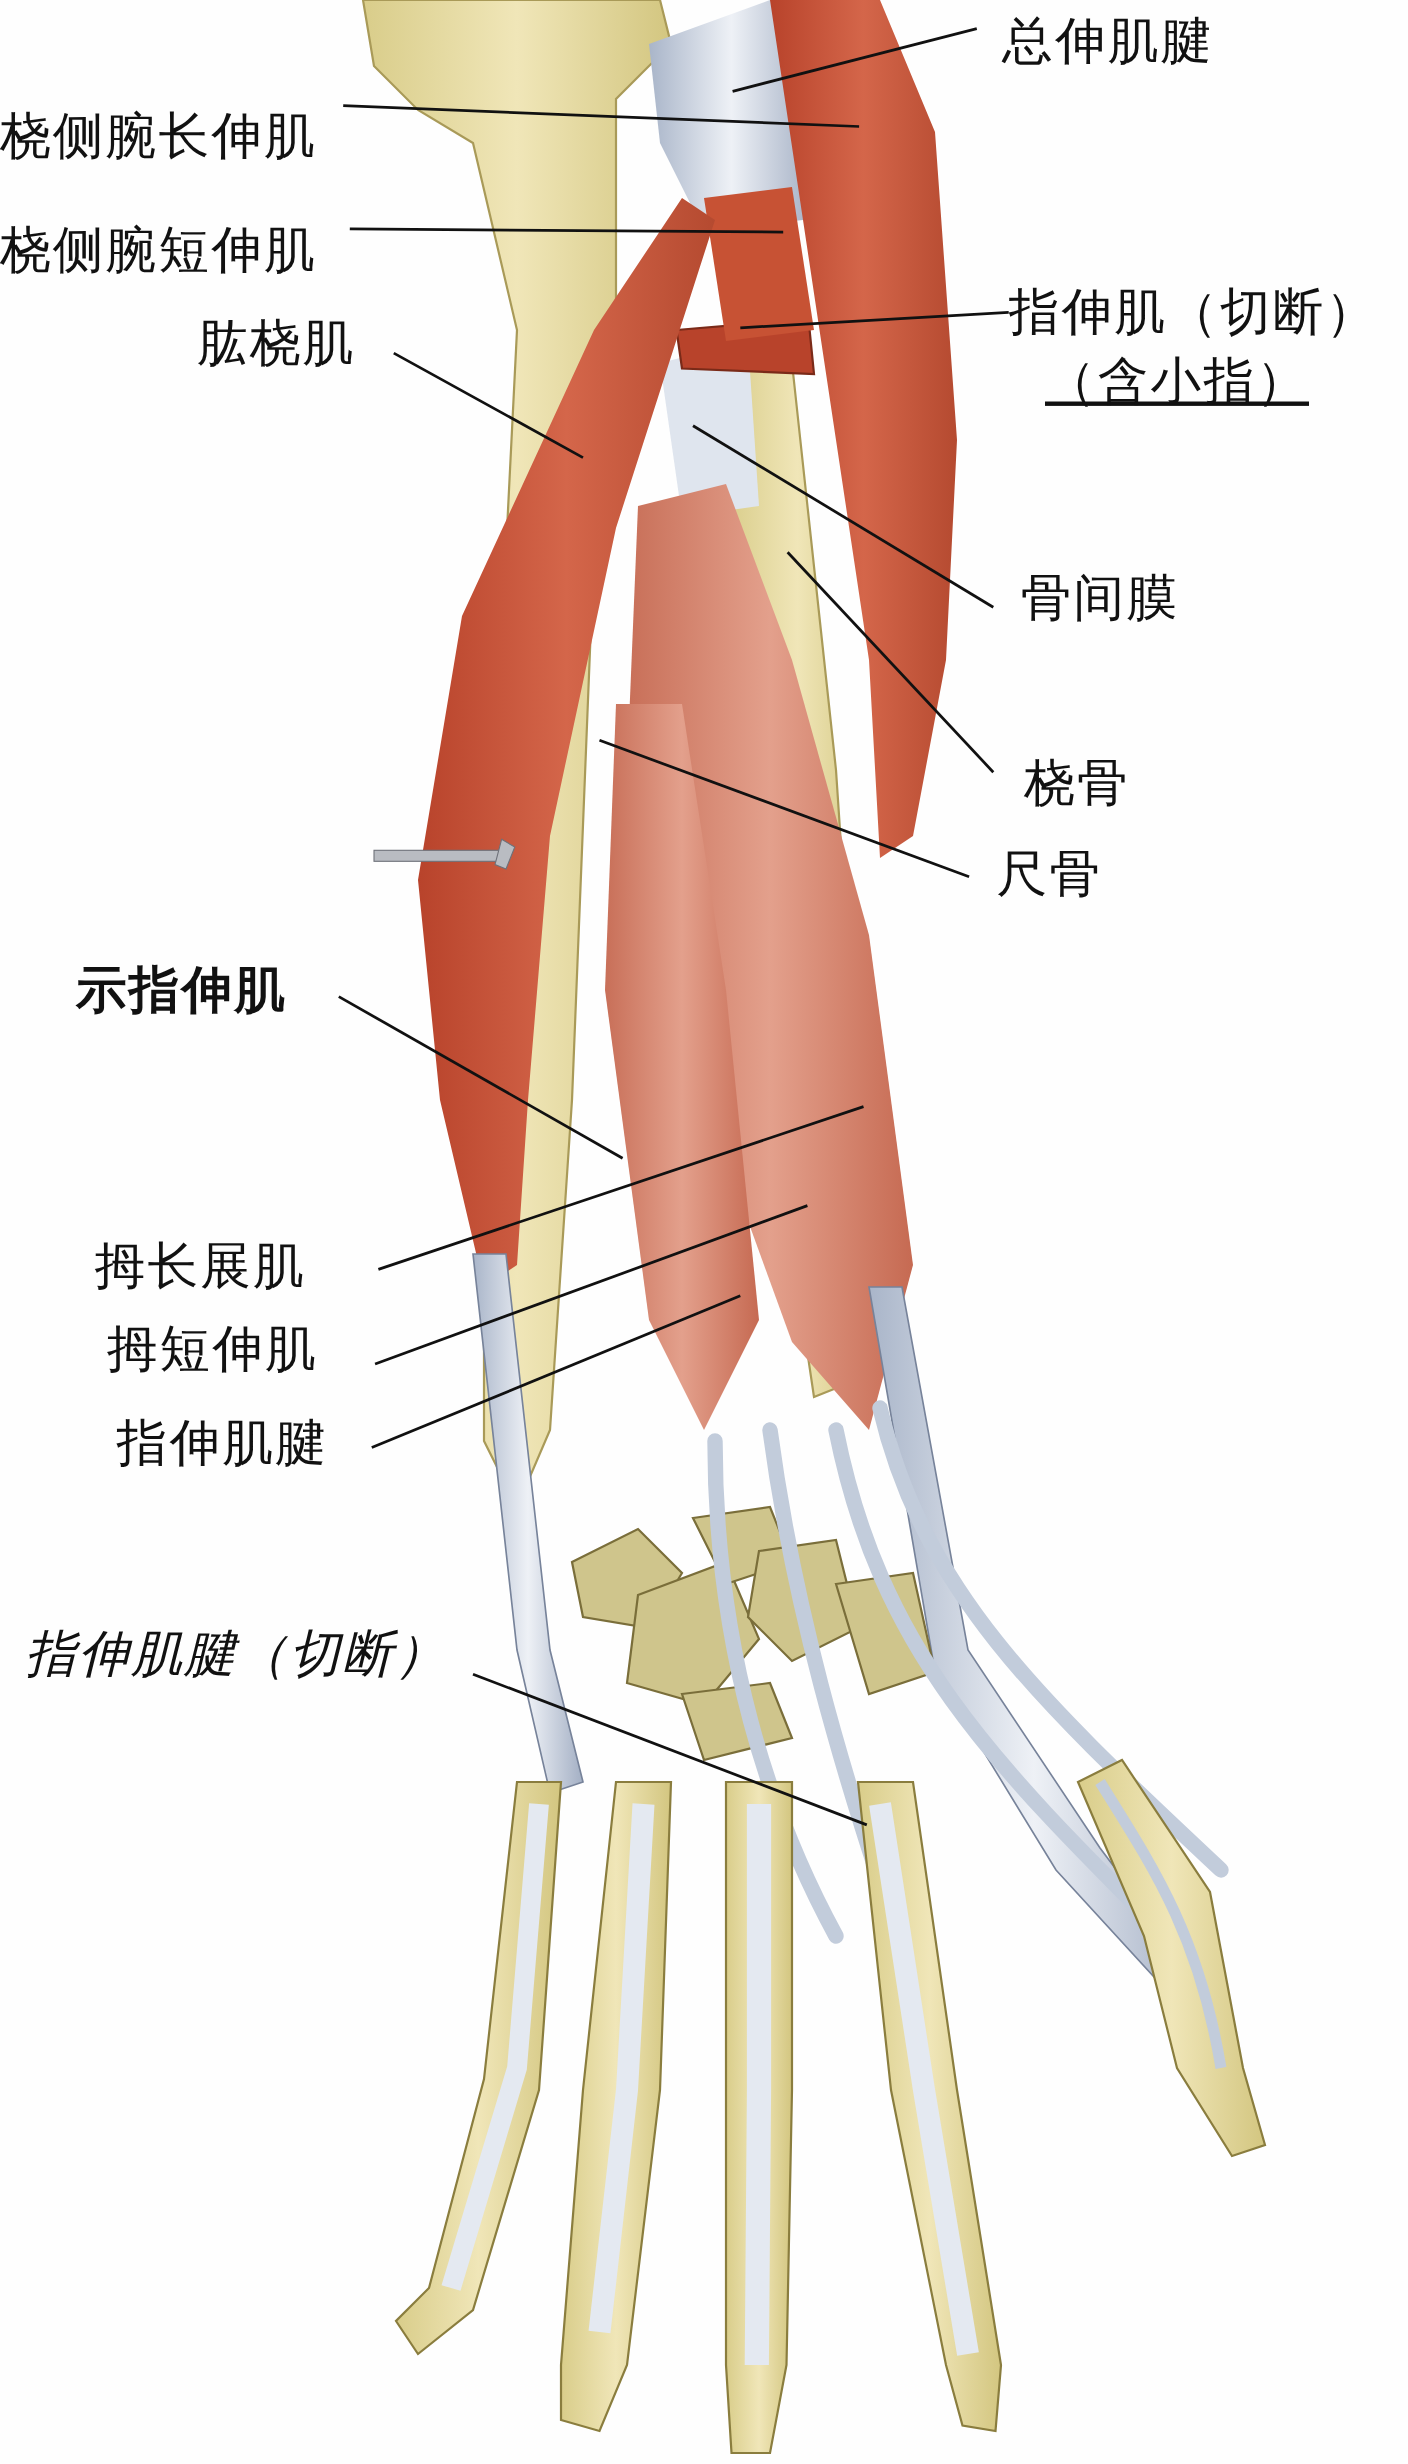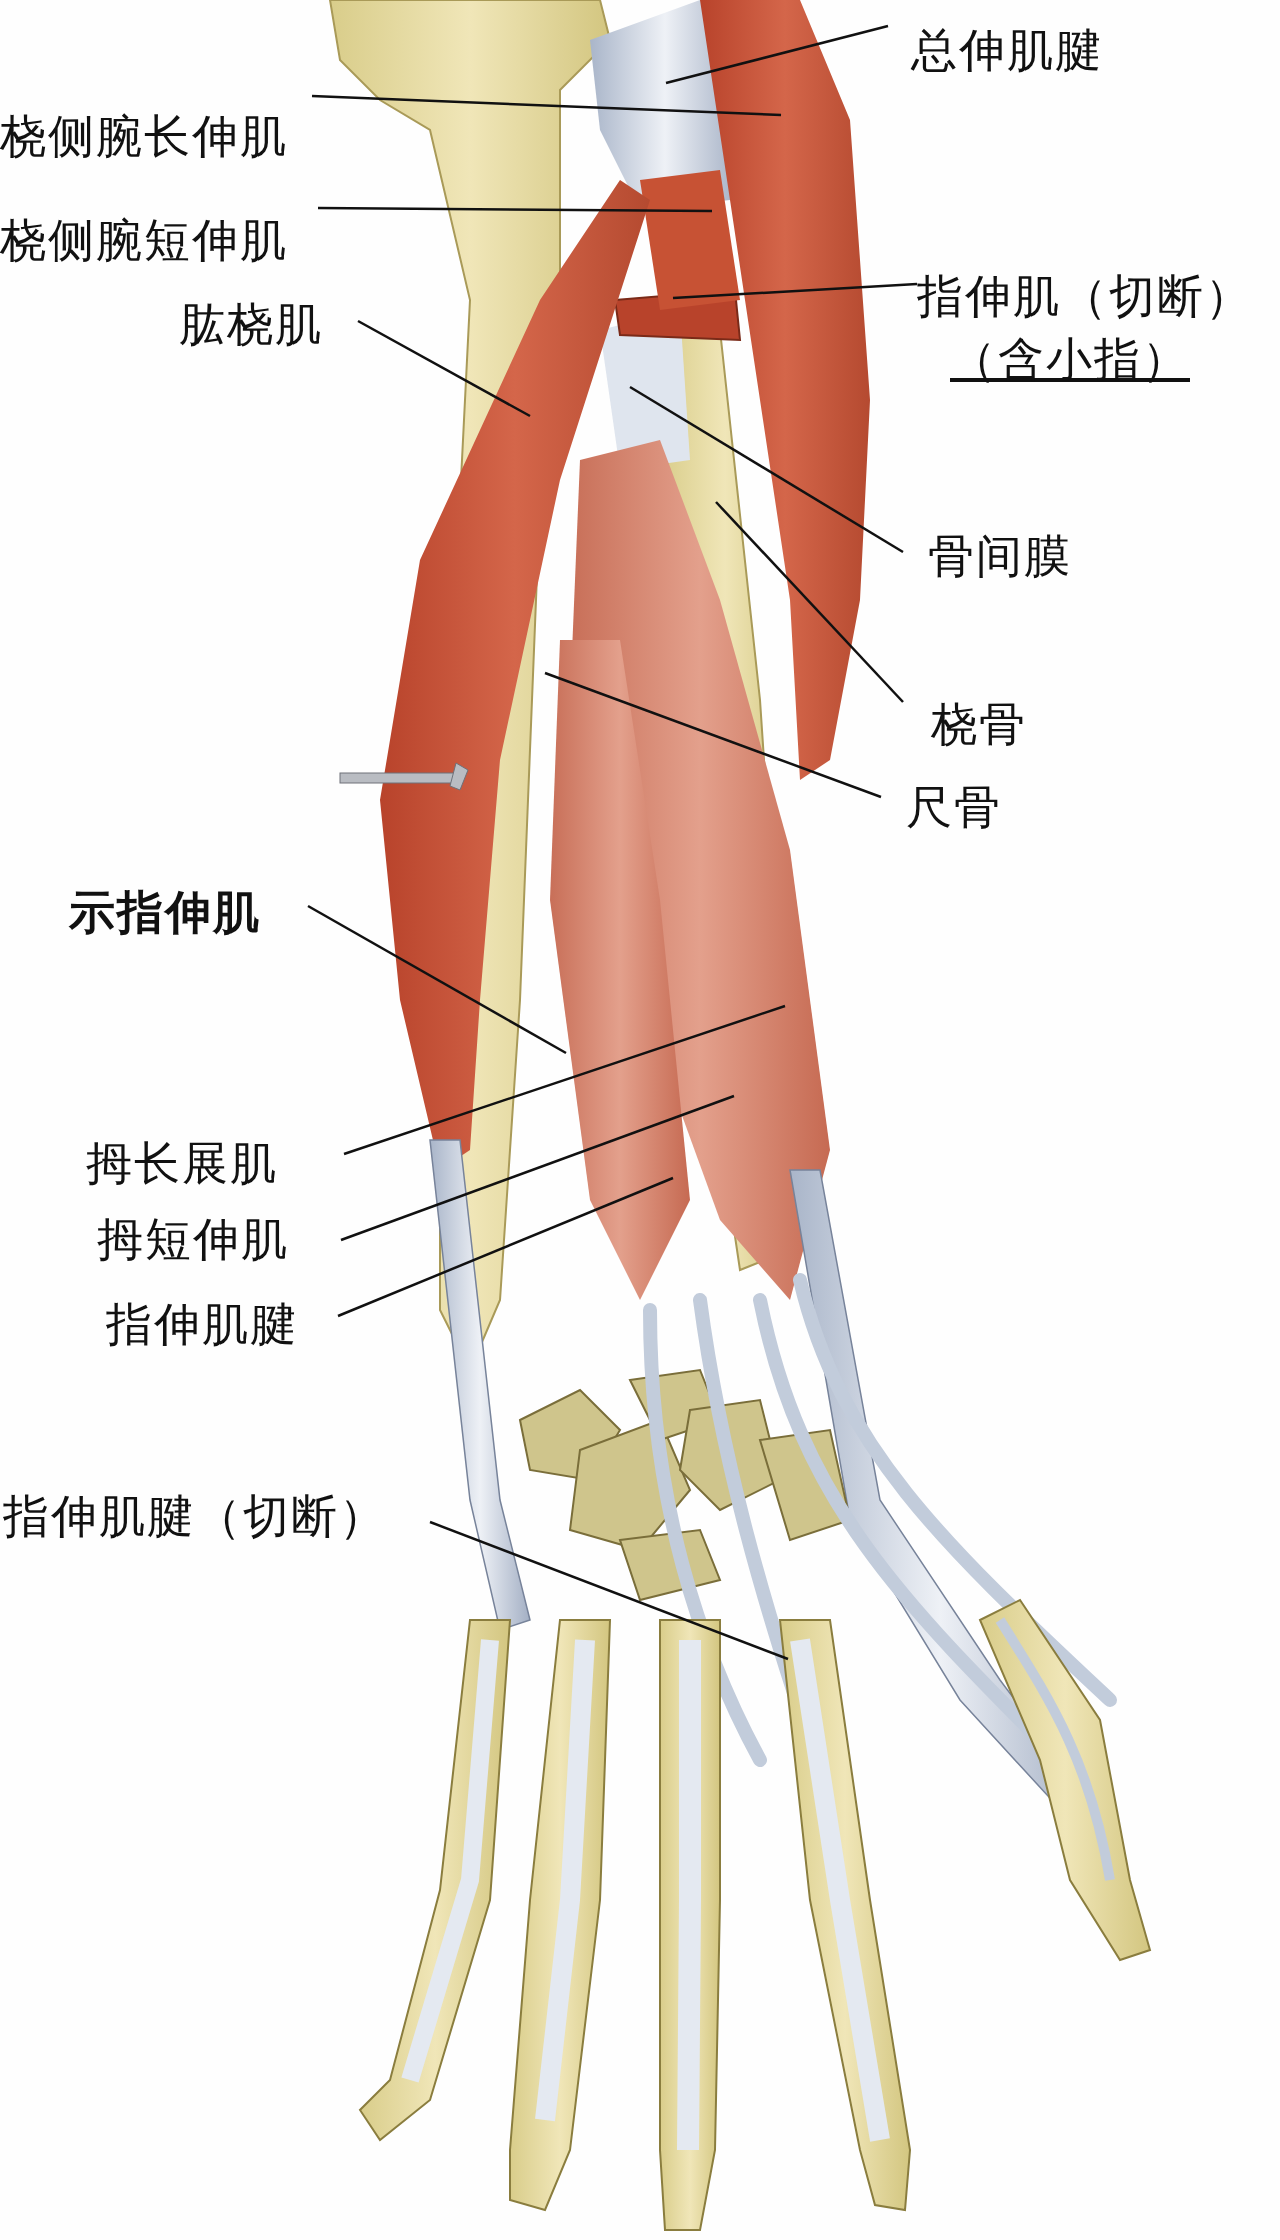--- a/index.html
+++ b/index.html
@@ -1,18 +1,18 @@
 <!DOCTYPE html>
 <html><head>
 <meta charset="utf-8">
 <style>
   html,body{margin:0;padding:0;background:#ffffff;}
   #canvas{position:relative;width:1280px;height:2240px;overflow:hidden;background:#fefefe;}
   #art{position:absolute;left:0;top:0;}
-  .label{position:absolute;font-family:"DejaVu Sans","Liberation Sans",sans-serif;font-size:46px;color:#111;white-space:nowrap;line-height:1;letter-spacing:2px;margin-top:13px;}
+  .label{position:absolute;font-family:"DejaVu Sans","Liberation Sans",sans-serif;font-size:46px;color:#111;white-space:nowrap;line-height:1;letter-spacing:2px;}
 </style>
 </head>
 <body>
 
 <div id="canvas">
   <svg id="art" width="1280" height="2240" viewBox="0 0 1280 2240">
     <defs>
       <linearGradient id="muscleG" x1="0" x2="1">
         <stop offset="0" stop-color="#b8432b"></stop>
         <stop offset="0.5" stop-color="#d4664a"></stop>
@@ -130,15 +130,15 @@
     <div class="label" style="left: 179px; top: 292px; font-family: Liberation Mono, monospace;">肱桡肌</div>
     <div class="label" style="left: 917px; top: 260px;">指伸肌（切断）</div>
     <div class="label" style="left: 950px; top: 323px; text-decoration: underline;">（含小指）</div>
     <div class="label" style="left: 928px; top: 520px;">骨间膜</div>
     <div class="label" style="left: 931px; top: 688px;">桡骨</div>
     <div class="label" style="left: 906px; top: 771px;">尺骨</div>
     <div class="label" style="left: 69px; top: 876px; font-weight: bold;">示指伸肌</div>
     <div class="label" style="left: 86px; top: 1127px;">拇长展肌</div>
     <div class="label" style="left: 97px; top: 1203px;">拇短伸肌</div>
     <div class="label" style="left: 106px; top: 1288px;">指伸肌腱</div>
-    <div class="label" style="left: 3px; top: 1480px;">指伸肌腱（切断）</div>
+    <div class="label" style="left: 23px; top: 1480px; font-style: italic;">指伸肌腱（切断）</div>
   </div>
 </div>
 
 </body></html>

